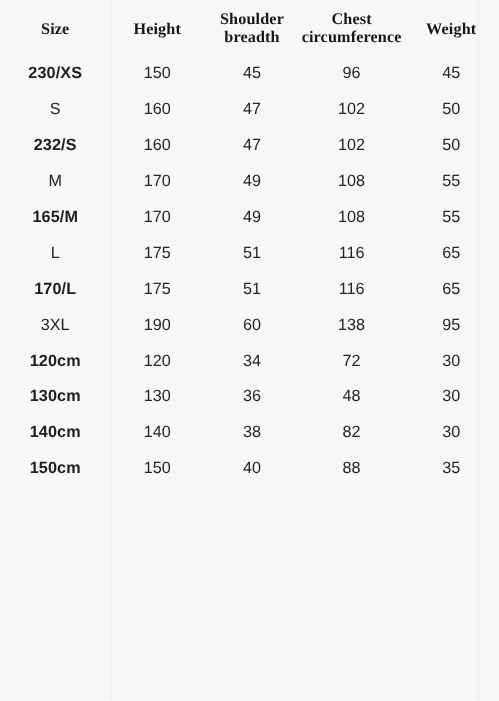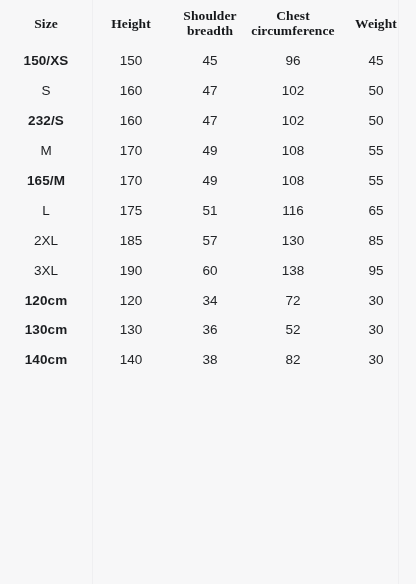--- a/index.html
+++ b/index.html
@@ -107,21 +107,21 @@
             <span class="hdr-line">Chest</span>
             <span class="hdr-line">circumference</span>
           </th>
           <th>
             <span class="hdr-line">Weight</span>
           </th>
         </tr>
     </thead>
     <tbody>
         <tr class="emph">
-          <td class="size-cell">150/XS</td>
+          <td class="size-cell">230/XS</td>
           <td class="num">150</td>
           <td class="num">45</td>
           <td class="num">96</td>
           <td class="num">45</td>
         </tr>
         <tr>
           <td class="size-cell">S</td>
           <td class="num">160</td>
           <td class="num">47</td>
           <td class="num">102</td>
@@ -148,51 +148,58 @@
           <td class="num">108</td>
           <td class="num">55</td>
         </tr>
         <tr>
           <td class="size-cell">L</td>
           <td class="num">175</td>
           <td class="num">51</td>
           <td class="num">116</td>
           <td class="num">65</td>
         </tr>
-        <tr>
-          <td class="size-cell">2XL</td>
-          <td class="num">185</td>
-          <td class="num">57</td>
-          <td class="num">130</td>
-          <td class="num">85</td>
+        <tr class="emph">
+          <td class="size-cell">170/L</td>
+          <td class="num">175</td>
+          <td class="num">51</td>
+          <td class="num">116</td>
+          <td class="num">65</td>
         </tr>
         <tr>
           <td class="size-cell">3XL</td>
           <td class="num">190</td>
           <td class="num">60</td>
           <td class="num">138</td>
           <td class="num">95</td>
         </tr>
         <tr class="emph">
           <td class="size-cell">120cm</td>
           <td class="num">120</td>
           <td class="num">34</td>
           <td class="num">72</td>
           <td class="num">30</td>
         </tr>
         <tr class="emph">
           <td class="size-cell">130cm</td>
           <td class="num">130</td>
           <td class="num">36</td>
-          <td class="num">52</td>
+          <td class="num">48</td>
           <td class="num">30</td>
         </tr>
         <tr class="emph">
           <td class="size-cell">140cm</td>
           <td class="num">140</td>
           <td class="num">38</td>
           <td class="num">82</td>
           <td class="num">30</td>
         </tr>
+        <tr class="emph">
+          <td class="size-cell">150cm</td>
+          <td class="num">150</td>
+          <td class="num">40</td>
+          <td class="num">88</td>
+          <td class="num">35</td>
+        </tr>
       </tbody>
   </table>
 
 </div>
 
 </body></html>

